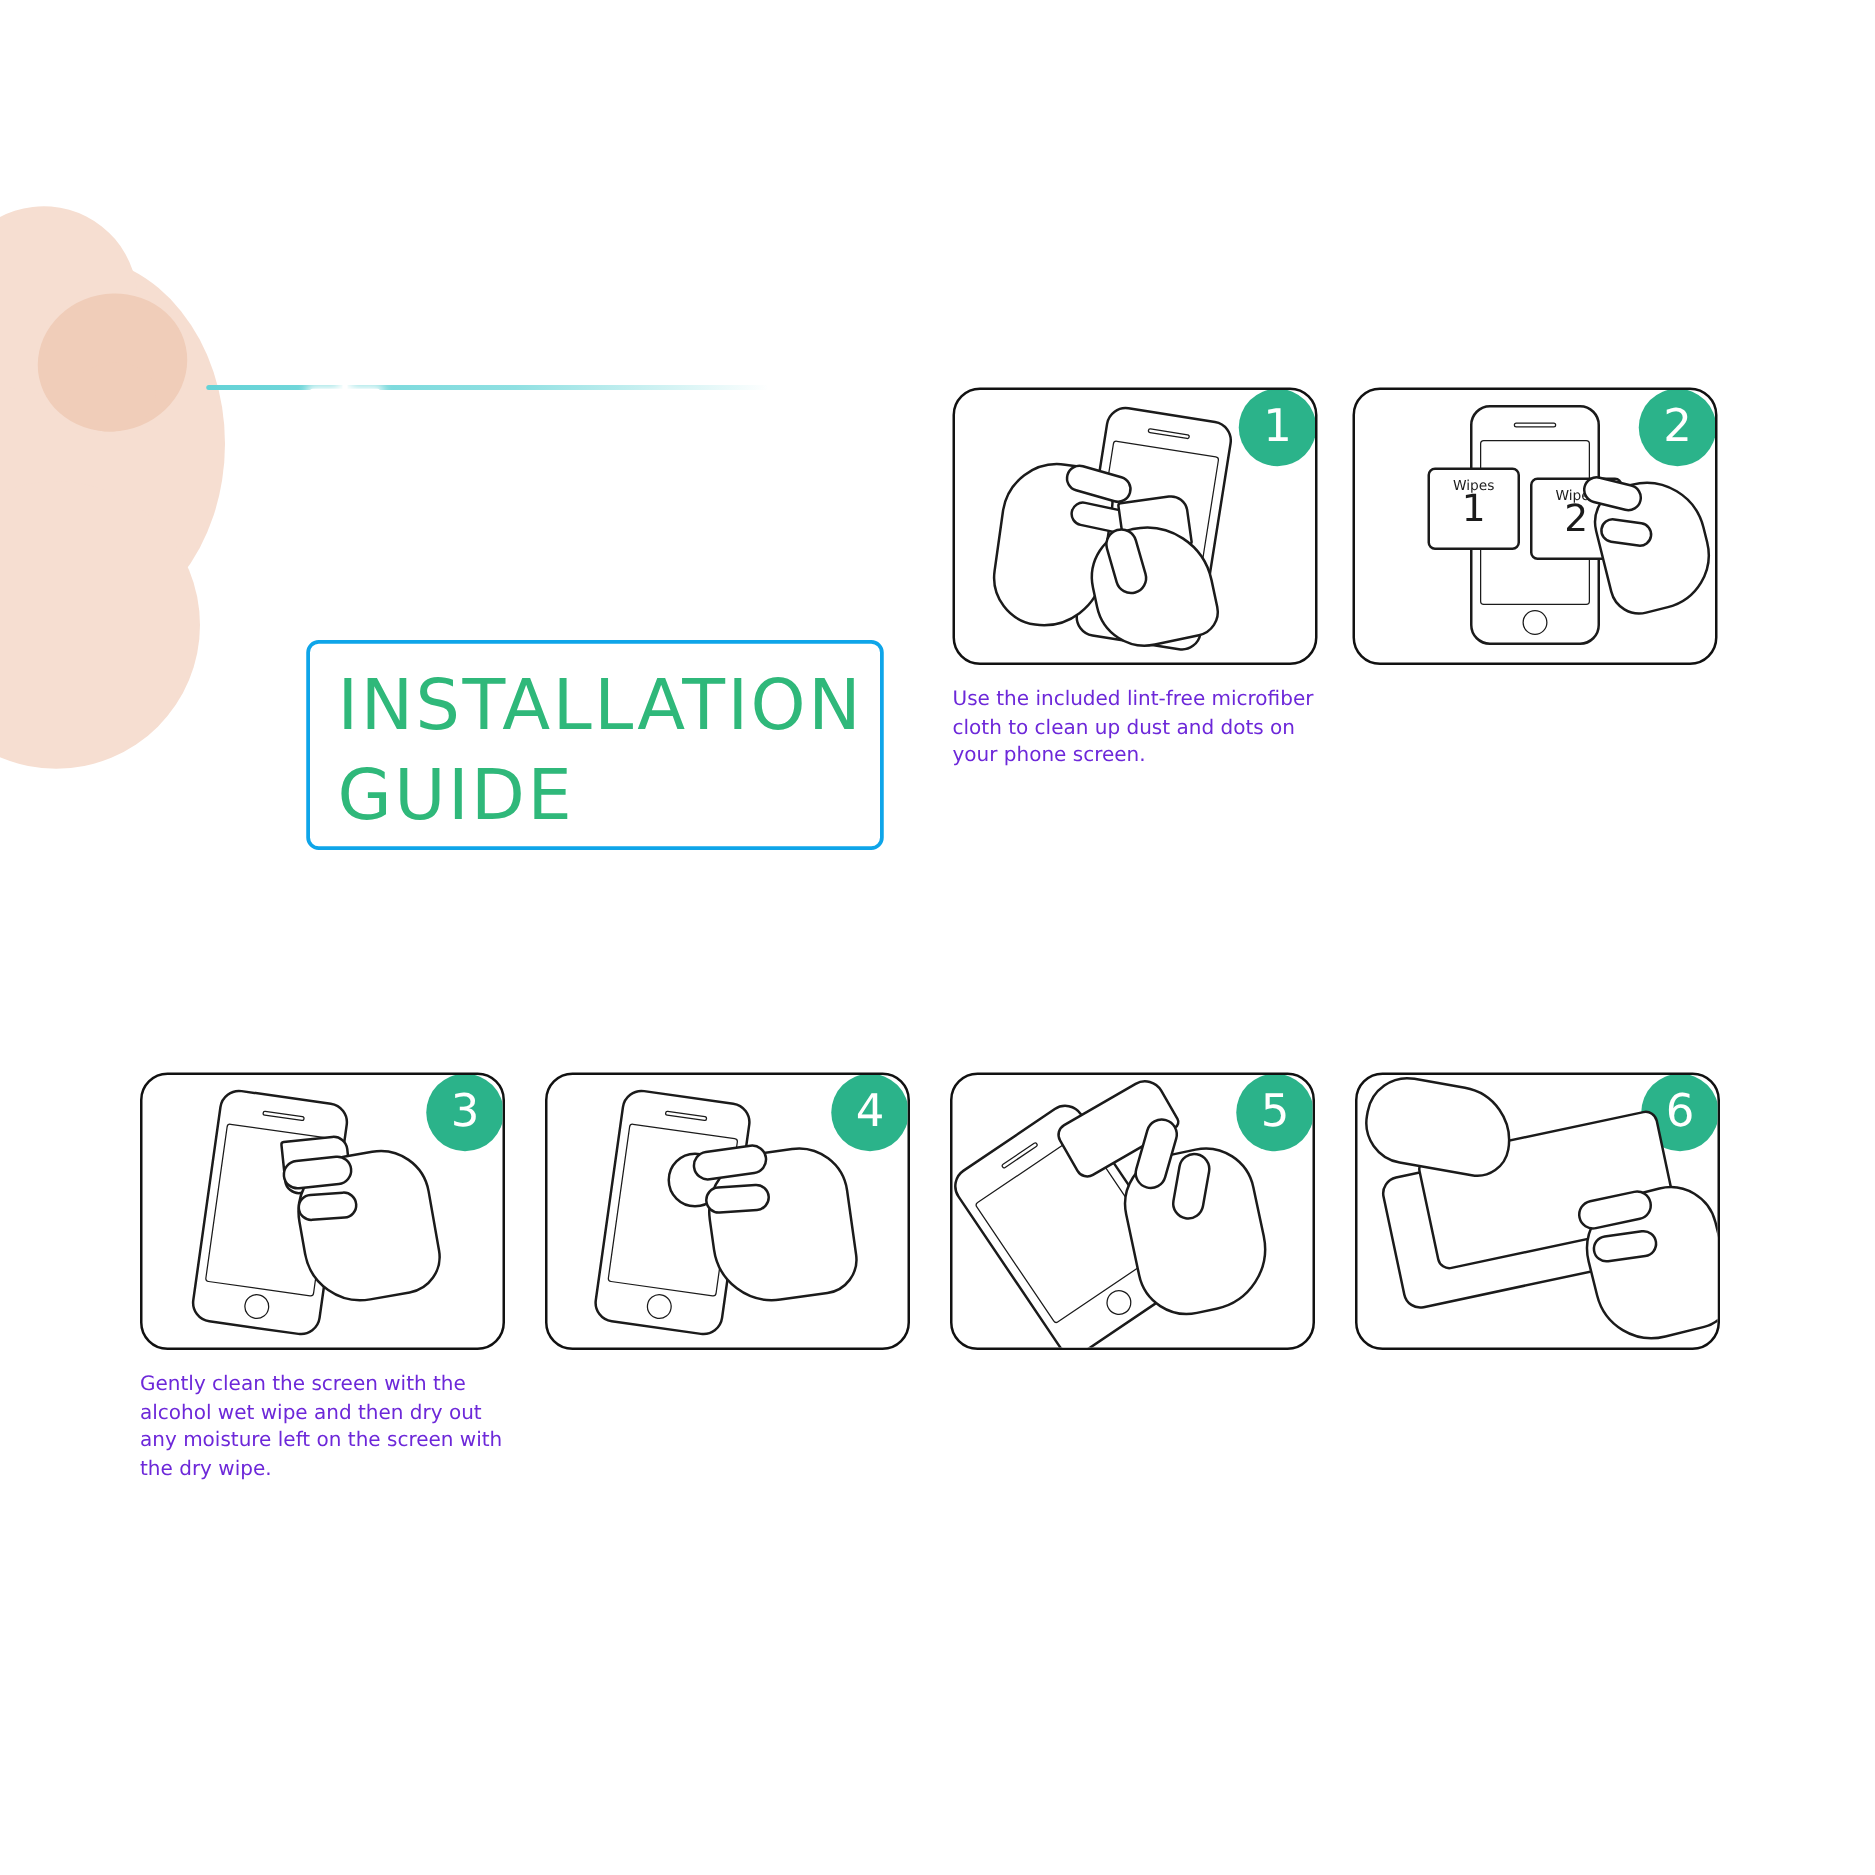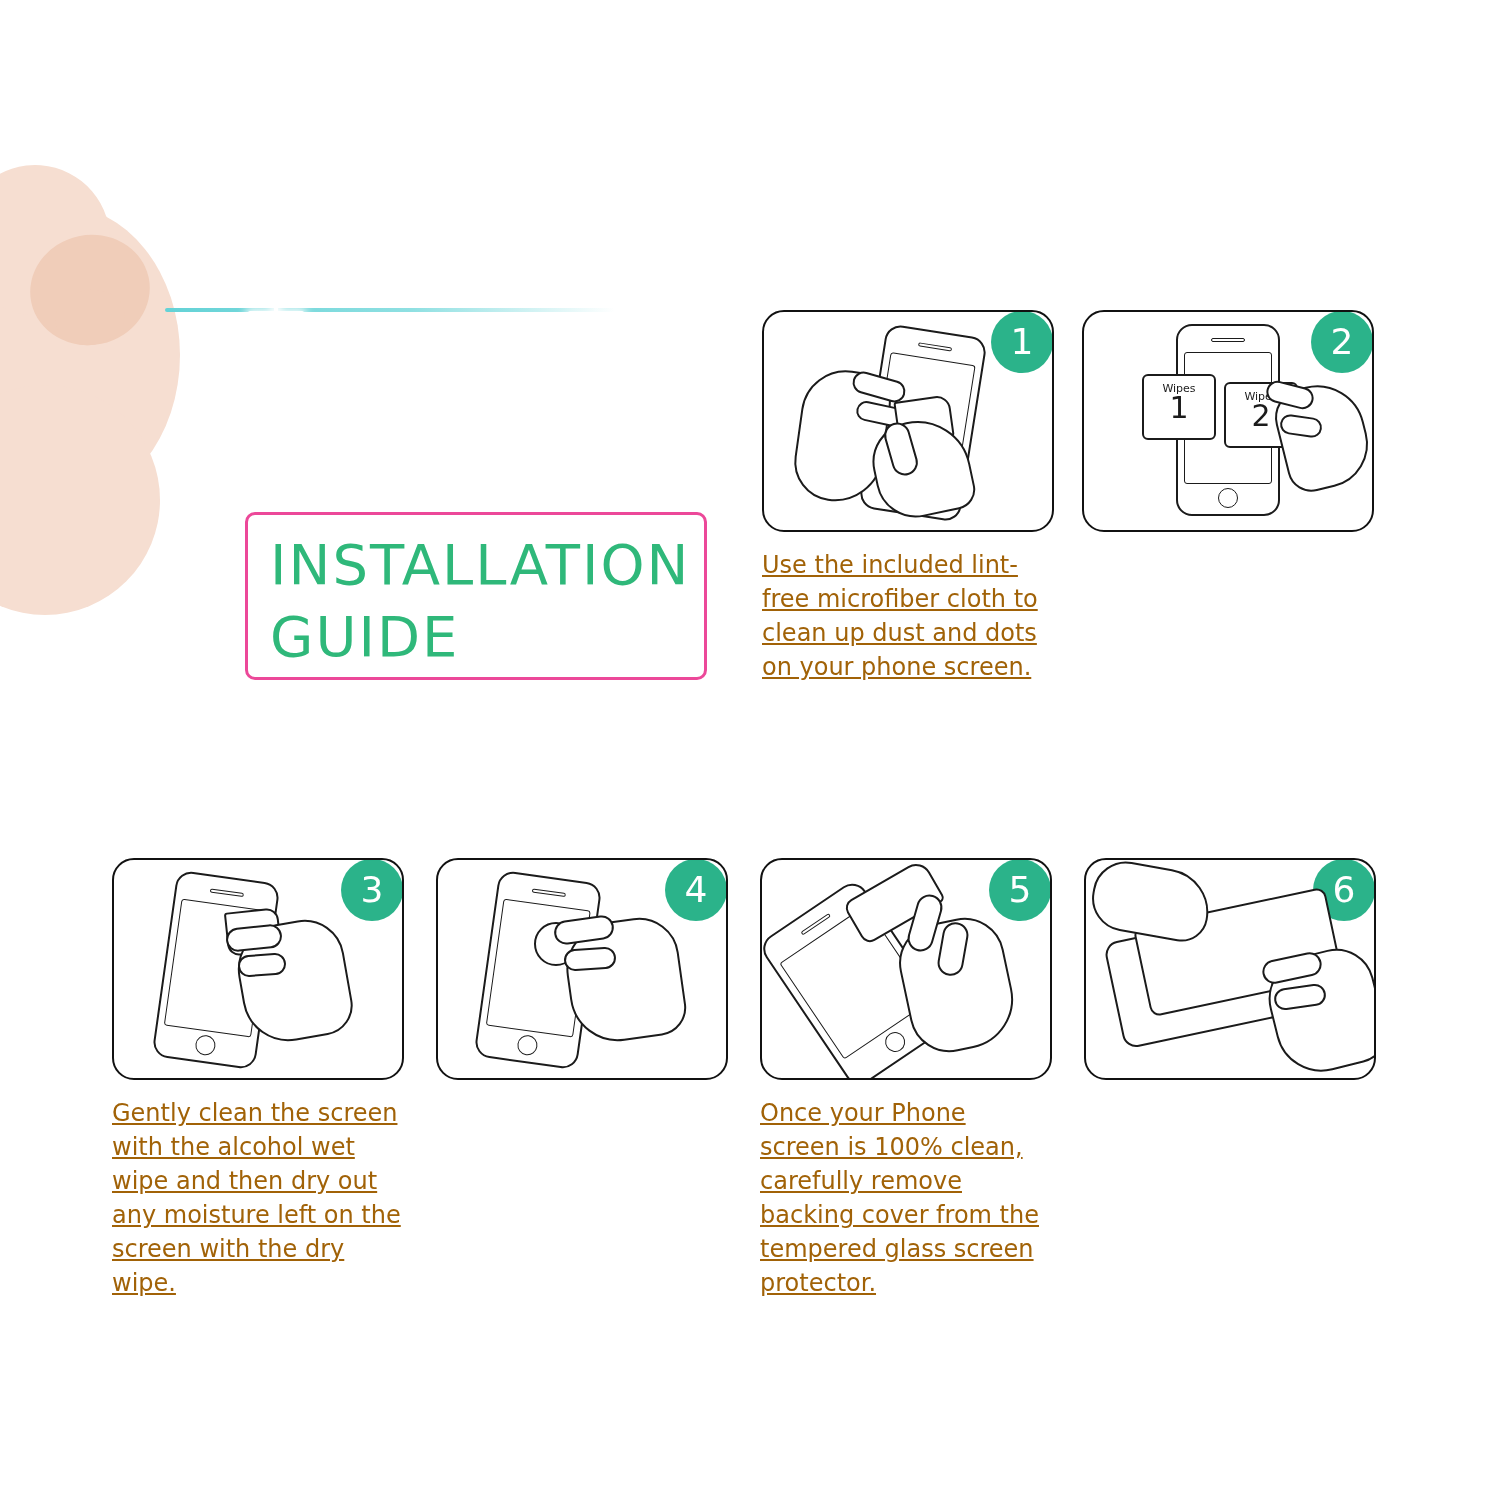--- a/index.html
+++ b/index.html
@@ -62,21 +62,21 @@
     border-radius: 2px;
   }
 
   
   #title-box {
     position: absolute;
     left: 245px;
     top: 512px;
     width: 462px;
     height: 168px;
-    border: 3px solid #ec4899;
+    border: 3px solid #0ea5e9;
     border-radius: 10px;
     box-sizing: border-box;
     padding: 14px 22px 0 22px;
   }
   #title-box .line {
     color: #2fb87a;
     font-size: 56px;
     letter-spacing: 2px;
     line-height: 1.28;
     font-family: "DejaVu Sans", sans-serif;
@@ -105,26 +105,25 @@
     border-radius: 50%;
     background: #2bb38a;
     color: #ffffff;
     font-size: 36px;
     line-height: 62px;
     text-align: center;
     font-family: "DejaVu Sans", sans-serif;
   }
   .caption {
     margin-top: 16px;
-    color: #a16207;
-    font-size: 24px;
+    color: #6d28d9;
+    font-size: 16px;
     line-height: 1.42;
     font-family: "DejaVu Sans", sans-serif;
     white-space: pre-line;
-    text-decoration: underline;
   }
 
   
   .phone {
     position: absolute;
     border: 2px solid #1b1b1b;
     border-radius: 16px;
     background: #ffffff;
     box-sizing: border-box;
   }
@@ -304,21 +303,20 @@
     <div class="phone" style="left:34px; top:36px; width:120px; height:176px; transform:rotate(-34deg);">
       <div class="speaker"></div>
       <div class="screen"></div>
       <div class="home"></div>
     </div>
     <div class="cloth" style="left:86px; top:18px; width:92px; height:48px; border-radius:10px 16px 6px 10px; transform:rotate(-30deg);"></div>
     <div class="hand-outline" style="left:142px; top:60px; width:106px; height:130px; border-radius:40px 40px 50px 40px; transform:rotate(-12deg);"></div>
     <div class="fing" style="left:150px; top:34px; width:26px; height:58px; transform:rotate(16deg);"></div>
     <div class="fing" style="left:178px; top:62px; width:26px; height:54px; transform:rotate(10deg);"></div>
   </div>
-  <div class="caption">Once your Phone screen is 100% clean, carefully remove backing cover from the tempered glass screen protector.</div>
 </div>
 
 <div class="step" style="left:1084px; top:858px; width:292px;">
   <div class="panel" style="width:292px; height:222px;">
     <div class="badge">6</div>
     <div class="phone" style="left:26px; top:62px; width:200px; height:108px; border-radius:14px; transform:rotate(-12deg);"></div>
     <div class="cloth" style="left:54px; top:46px; width:196px; height:92px; border-radius:10px; transform:rotate(-12deg);"></div>
     <div class="hand-outline" style="left:6px; top:6px; width:118px; height:70px; border-radius:38px 50px 30px 38px; transform:rotate(10deg);"></div>
     <div class="hand-outline" style="left:186px; top:92px; width:108px; height:118px; border-radius:44px 38px 30px 46px; transform:rotate(-14deg);"></div>
     <div class="fing" style="left:176px; top:96px; width:60px; height:24px; transform:rotate(-12deg);"></div>

